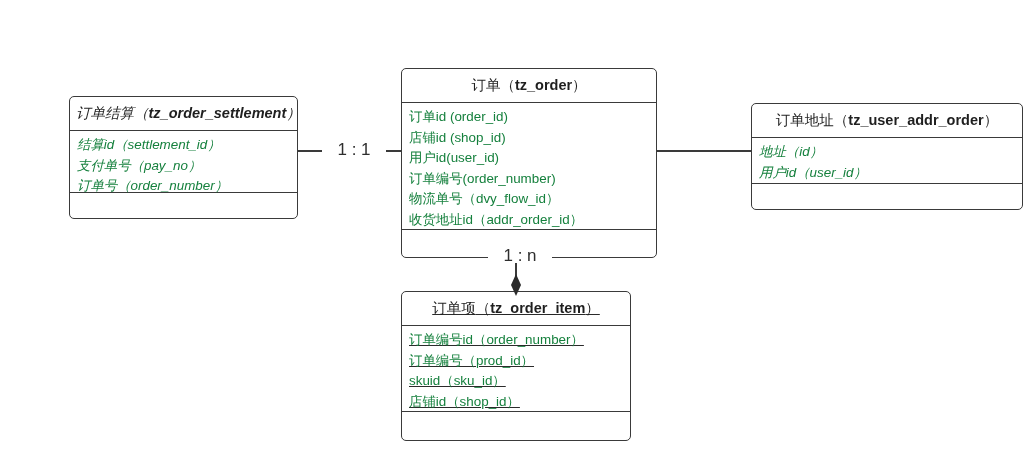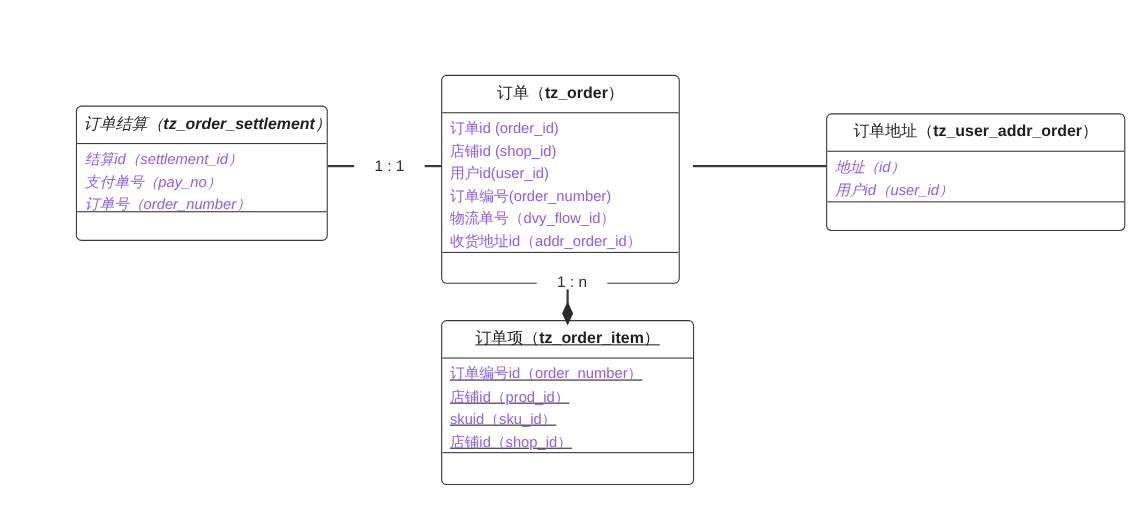--- a/index.html
+++ b/index.html
@@ -47,58 +47,58 @@
   .entity-title .paren { font-weight: 400; }
   .entity-attrs {
     box-sizing: border-box;
     padding: 4px 0 5px 7px;
     border-bottom: 1.6px solid #3a3a3a;
   }
   .attr {
     font-size: 13.4px;
     line-height: 20.5px;
     white-space: nowrap;
-    color: #8b5cf6;
+    color: #15803d;
   }
   .entity-foot {
     box-sizing: border-box;
     width: 100%;
   }
 
   
   .edge-h, .edge-v {
     position: absolute;
     background: #3a3a3a;
     z-index: 1;
   }
   .edge-h { height: 1.6px; }
   .edge-v { width: 1.6px; }
 
   .edge-label {
     position: absolute;
-    font-size: 14px;
+    font-size: 17px;
     line-height: 14px;
     color: #2e2e2e;
     background: #ffffff;
     padding: 0 4px;
     white-space: nowrap;
     z-index: 3;
     text-align: center;
   }
   .diamond {
     position: absolute;
     z-index: 3;
   }
 
   
   #ent-settlement { left: 69px;  top: 96px;  width: 229px; font-style: italic; }
   #ent-settlement .entity-attrs { height: 62px; }
   #ent-settlement .entity-foot  { height: 25px; }
 
-  #ent-order { left: 401px; top: 68px; width: 217px; }
+  #ent-order { left: 401px; top: 68px; width: 256px; }
   #ent-order .entity-attrs { height: 127px; }
   #ent-order .entity-foot  { height: 27px; }
 
   #ent-addr { left: 751px; top: 103px; width: 272px; }
   #ent-addr .entity-attrs { height: 46px; font-style: italic; }
   #ent-addr .entity-foot  { height: 25px; }
 
   #ent-item { left: 401px; top: 291px; width: 230px; text-decoration: underline; }
   #ent-item .entity-attrs { height: 86px; }
   #ent-item .entity-foot  { height: 28px; }
@@ -166,20 +166,20 @@
     </div>
     <div class="entity-foot"></div>
   </div>
 
   <div class="entity" id="ent-item">
     <div class="entity-title">
       <span class="cn">订单项</span><span class="paren">（</span><span class="tbl">tz_order_item</span><span class="paren">）</span>
     </div>
     <div class="entity-attrs">
       <div class="attr">订单编号id（order_number）</div>
-      <div class="attr">店铺id（prod_id）</div>
+      <div class="attr">订单编号（prod_id）</div>
       <div class="attr">skuid（sku_id）</div>
       <div class="attr">店铺id（shop_id）</div>
     </div>
     <div class="entity-foot"></div>
   </div>
 
 </div>
 
 </body></html>

